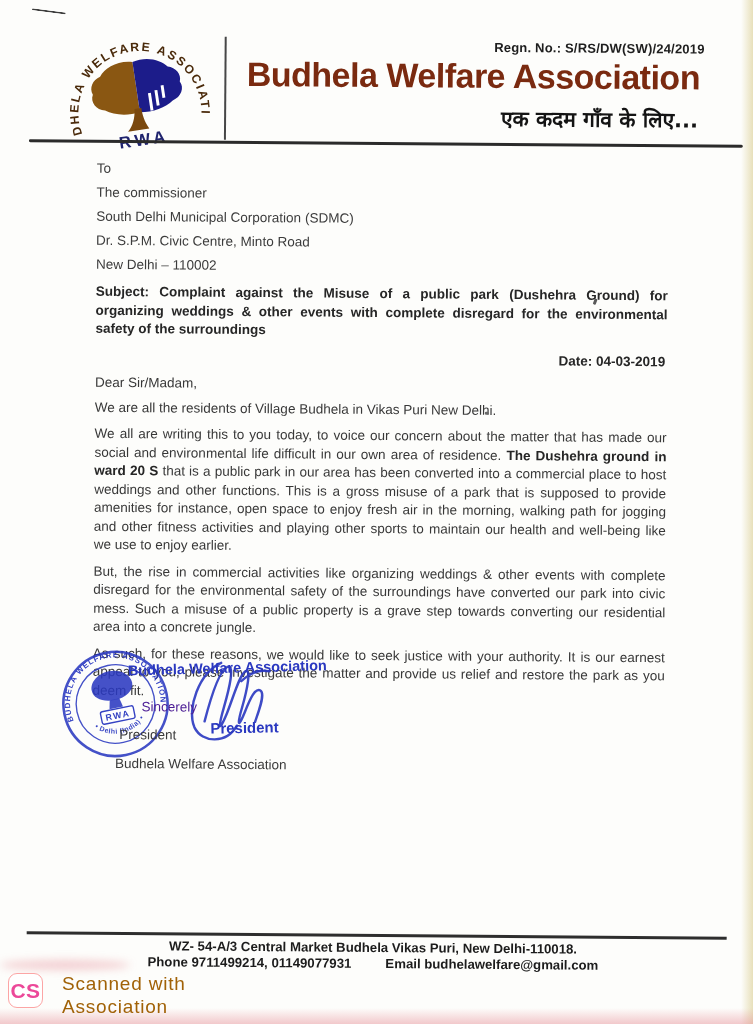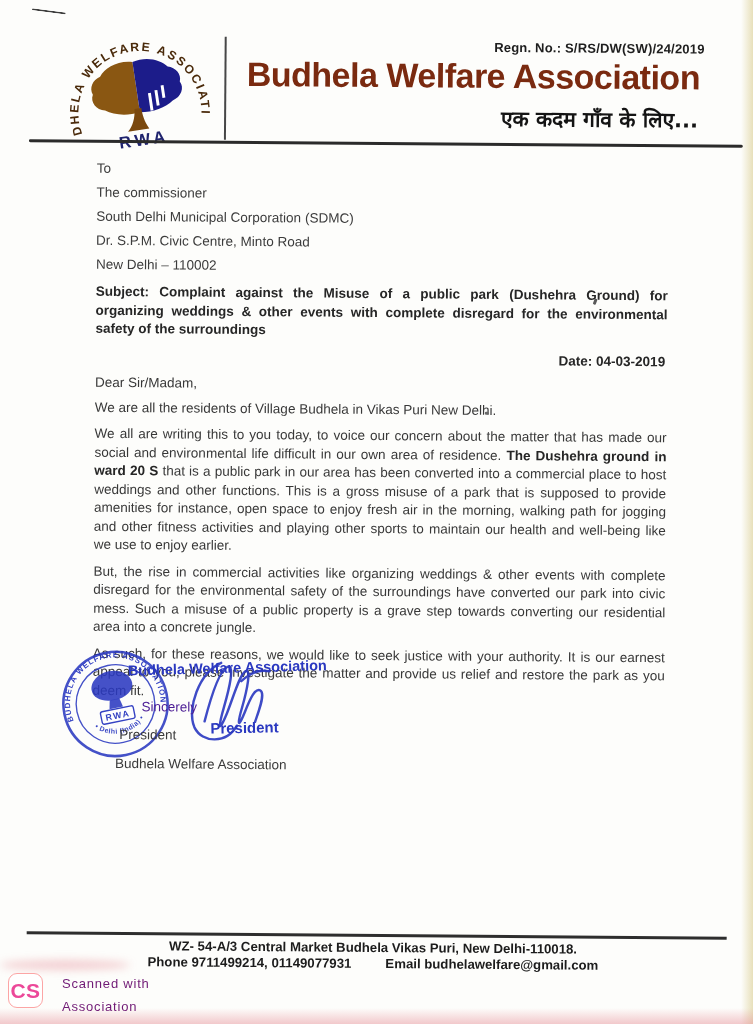--- a/index.html
+++ b/index.html
@@ -47,21 +47,21 @@
     font-size:13.2px;font-weight:bold;color:#1c1c1c;line-height:16px;}
   .footer-contact{position:absolute;left:0;top:956px;width:100%;text-align:center;
     font-size:13.2px;font-weight:bold;color:#1c1c1c;line-height:16px;}
   .footer-contact .gap{display:inline-block;width:34px;}
 
   
   .watermark{position:absolute;left:0;top:966px;width:300px;height:58px;}
   .cs-badge{position:absolute;left:8px;top:7px;width:33px;height:33px;background:#ffffff;
     border:1px solid #fca5a5;border-radius:9px;display:flex;align-items:center;justify-content:center;
     font-size:21px;font-weight:bold;color:#ec4899;letter-spacing:0.5px;}
-  .wm-text{position:absolute;left:62px;top:6px;font-size:13px;color:#701a75;line-height:23px;letter-spacing:0.8px;}
+  .wm-text{position:absolute;left:62px;top:6px;font-size:19px;color:#a16207;line-height:23px;letter-spacing:0.8px;}
 
   
   .edge-right{position:absolute;right:0;top:0;width:12px;height:100%;pointer-events:none;
     background:linear-gradient(to left, rgba(205,188,108,0.45), rgba(205,188,108,0));}
   .edge-bottom{position:absolute;left:0;bottom:0;width:100%;height:16px;pointer-events:none;
     background:linear-gradient(to top, rgba(230,148,156,0.5), rgba(230,148,156,0));}
   .pink-smear{position:absolute;left:0;top:960px;width:130px;height:10px;border-radius:50%;
     background:rgba(224,110,122,0.32);filter:blur(4px);pointer-events:none;}
   .speck-1{position:absolute;left:592px;top:297px;width:3px;height:6px;background:#5a5a5a;transform:rotate(20deg);border-radius:1px;}
   .speck-2{position:absolute;left:484px;top:411px;width:4px;height:3px;background:#6a6a6a;border-radius:2px;}

